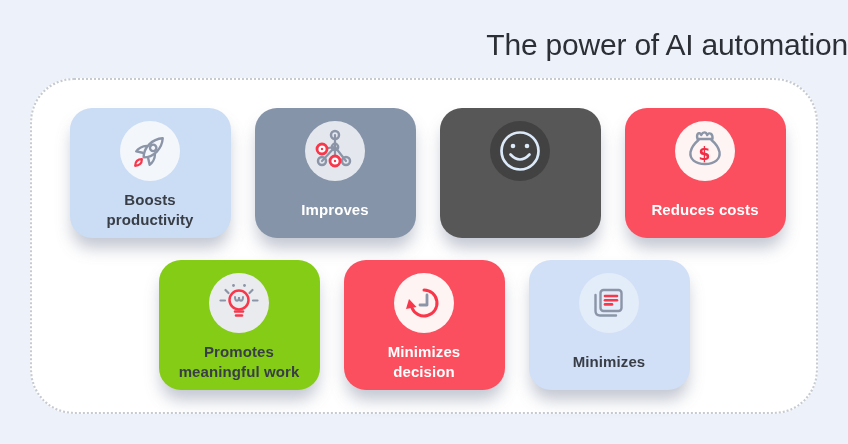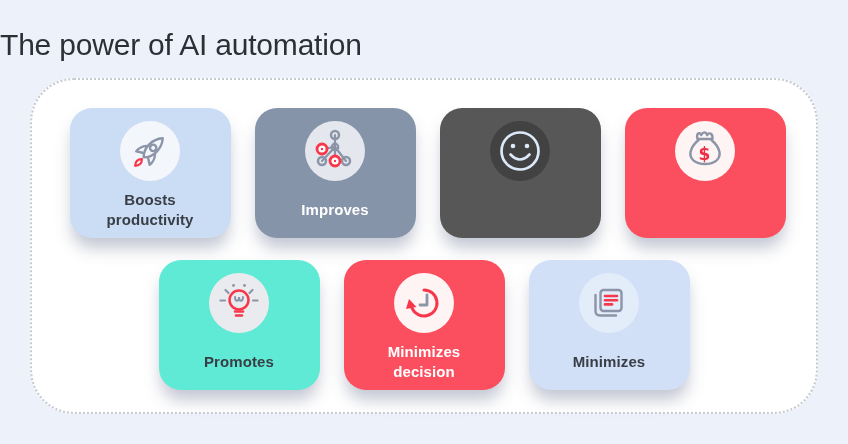--- a/index.html
+++ b/index.html
@@ -3,21 +3,21 @@
 <meta charset="utf-8">
 <style>
   html,body{margin:0;padding:0;}
   body{
     width:848px;height:444px;position:relative;overflow:hidden;
     background:#edf1fa;
     font-family:"Liberation Sans", sans-serif;
   }
   .title{
     position:absolute;top:28px;left:0;width:100%;
-    text-align:left;font-size:30px;font-weight:500;color:#2c2f36;
+    text-align:right;font-size:30px;font-weight:500;color:#2c2f36;
     letter-spacing:-0.2px;margin:0;
   }
   .panel{
     position:absolute;left:30px;top:78px;width:788px;height:336px;
     box-sizing:border-box;background:#ffffff;
     border:2px dotted #c6cad1;border-radius:44px;
   }
   .row{position:absolute;left:0;right:0;display:flex;justify-content:center;gap:24px;}
   .row1{top:28px;}
   .row2{top:180px;}
@@ -103,47 +103,52 @@
     <div class="card" style="background: rgb(251, 78, 94); color: rgb(255, 255, 255);">
       <div class="circle" style="background: rgb(253, 244, 243);">
         <svg width="56" height="56" viewBox="-28 -28 56 56">
           <g fill="none" stroke="#8b95a7" stroke-width="2.4" stroke-linecap="round" stroke-linejoin="round">
             <path d="M-7.5,-12 C-9,-17 -6,-20 -3.8,-16 C-2,-19.5 1,-19.5 2.2,-16 C4.5,-19.5 8,-17 7.5,-12 Z"></path>
             <path d="M-6.5,-11 C-10,-8 -13.5,-4 -14.5,1 C-15.5,8 -10,13 0,13 C10,13 15.5,8 14.5,1 C13.5,-4 10,-8 6.5,-11"></path>
           </g>
           <text x="-0.5" y="8.5" text-anchor="middle" font-family="DejaVu Sans, sans-serif" font-size="17" font-weight="bold" fill="#ef2d44">$</text>
         </svg>
       </div>
+      <div class="label">
+        <span>Reduces costs</span>
+        <span></span>
+      </div>
     </div>
 
   </div>
 
   <div class="row row2">
 
-    <div class="card" style="background: #5eead4; color: rgb(57, 62, 70); align-items: center;">
+    <div class="card" style="background: #84cc16; color: rgb(57, 62, 70); align-items: center;">
       <div class="circle" style="background: rgb(234, 235, 238);">
         <svg width="56" height="56" viewBox="-28 -28 56 56">
           <g fill="none" stroke="#8b95a7" stroke-width="2.2" stroke-linecap="round">
             <path d="M-18.5,-2.5 L-14,-2.5"></path>
             <path d="M14,-2.5 L18.5,-2.5"></path>
             <path d="M-13.5,-13 L-10.5,-10"></path>
             <path d="M10.5,-10 L13.5,-13"></path>
             <path d="M-4,-6 C-4,-1 0,-1 0,-6 C0,-1 4,-1 4,-6" stroke-width="2"></path>
           </g>
           <circle cx="-5.5" cy="-17.5" r="1.4" fill="#8b95a7"></circle>
           <circle cx="5.5" cy="-17.5" r="1.4" fill="#8b95a7"></circle>
           <g fill="none" stroke="#f8374b" stroke-width="2.5" stroke-linecap="round">
             <circle cx="0" cy="-3" r="9.5"></circle>
             <path d="M-4,8.5 L4,8.5"></path>
             <path d="M-3,12.5 L3,12.5"></path>
           </g>
         </svg>
       </div>
       <div class="label">
         <span>Promotes</span>
+        <span>meaningful work</span>
       </div>
     </div>
 
     <div class="card" style="background: rgb(251, 78, 94); color: rgb(255, 255, 255);">
       <div class="circle" style="background: rgb(253, 244, 243);">
         <svg width="56" height="56" viewBox="-28 -28 56 56">
           <path d="M0,-13 A13,13 0 1 1 -12,5" fill="none" stroke="#f8374b" stroke-width="3" stroke-linecap="round"></path>
           <polygon points="-15,-4 -18,6 -7.5,4" fill="#f8374b"></polygon>
           <polyline points="3,-8 3,2 -4,2" fill="none" stroke="#8b95a7" stroke-width="2.8" stroke-linecap="round" stroke-linejoin="round"></polyline>
         </svg>

